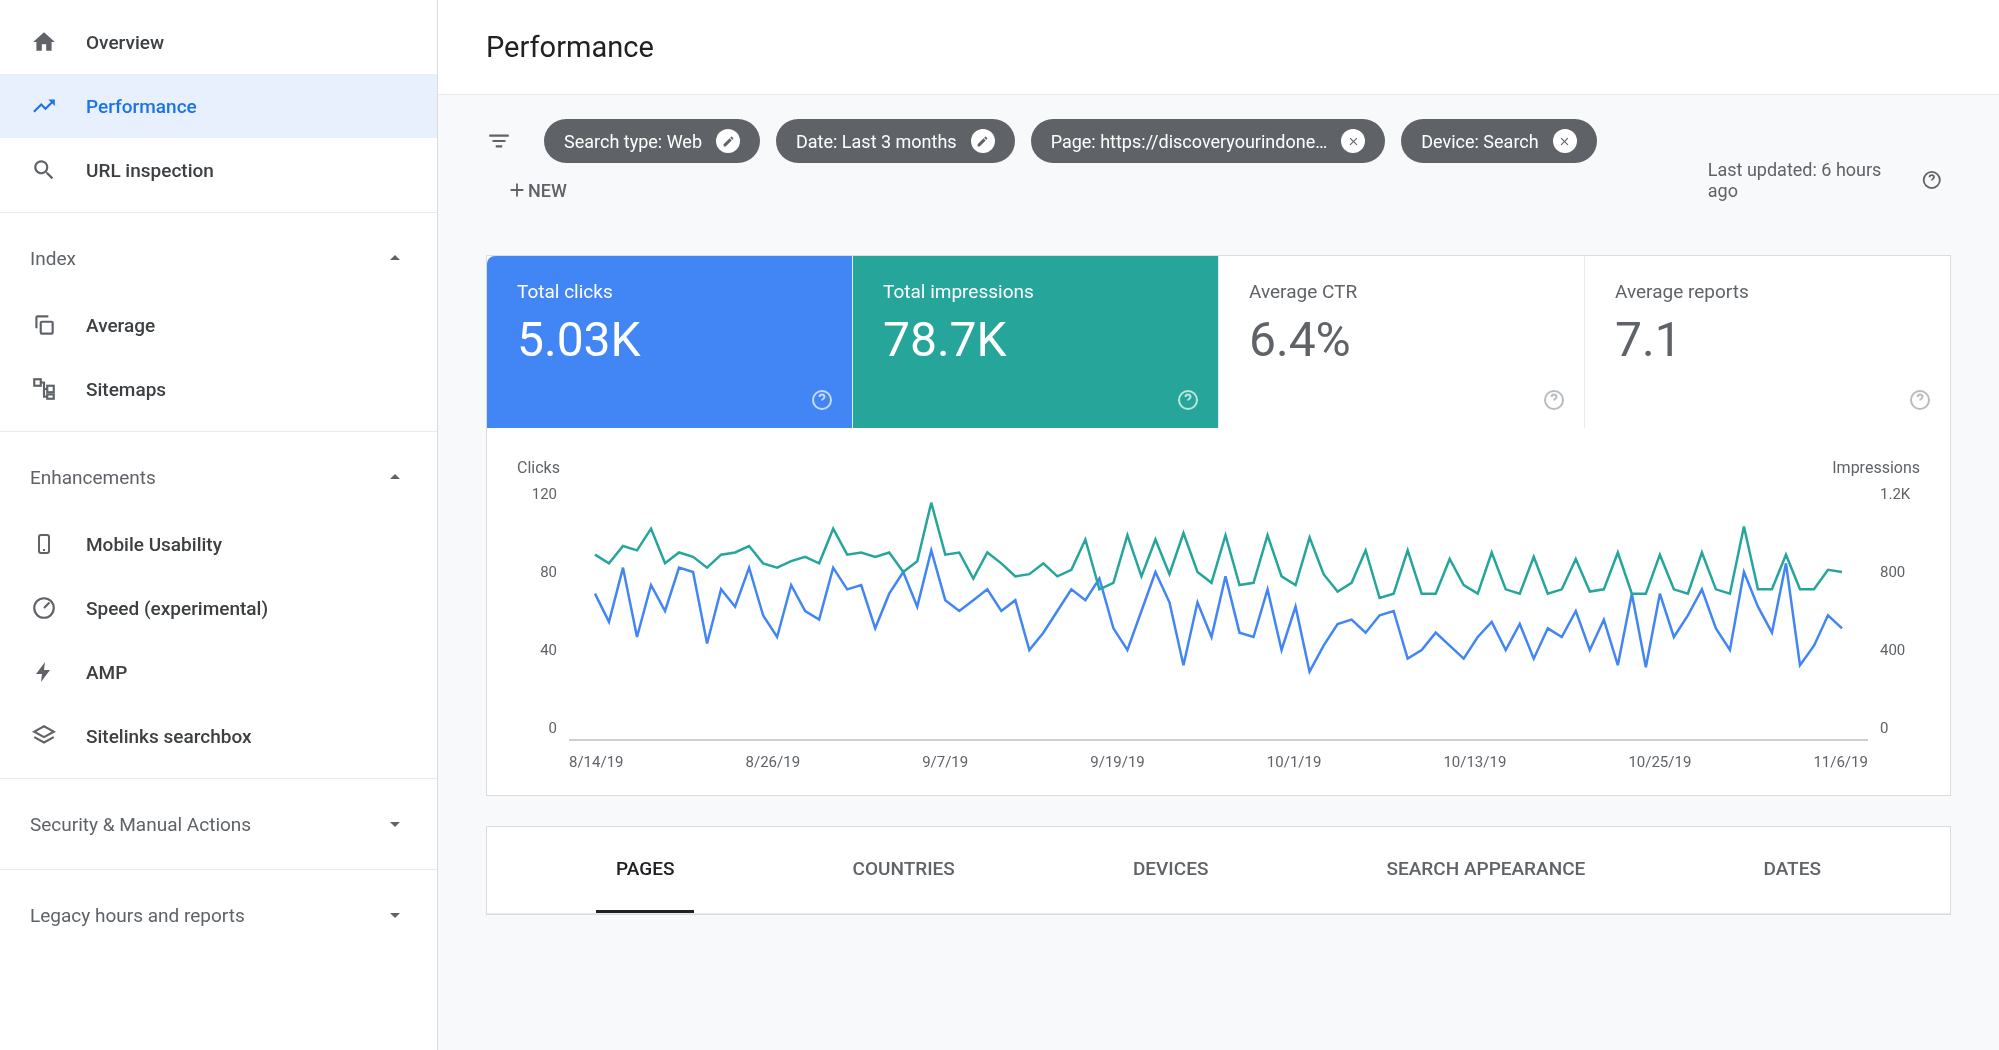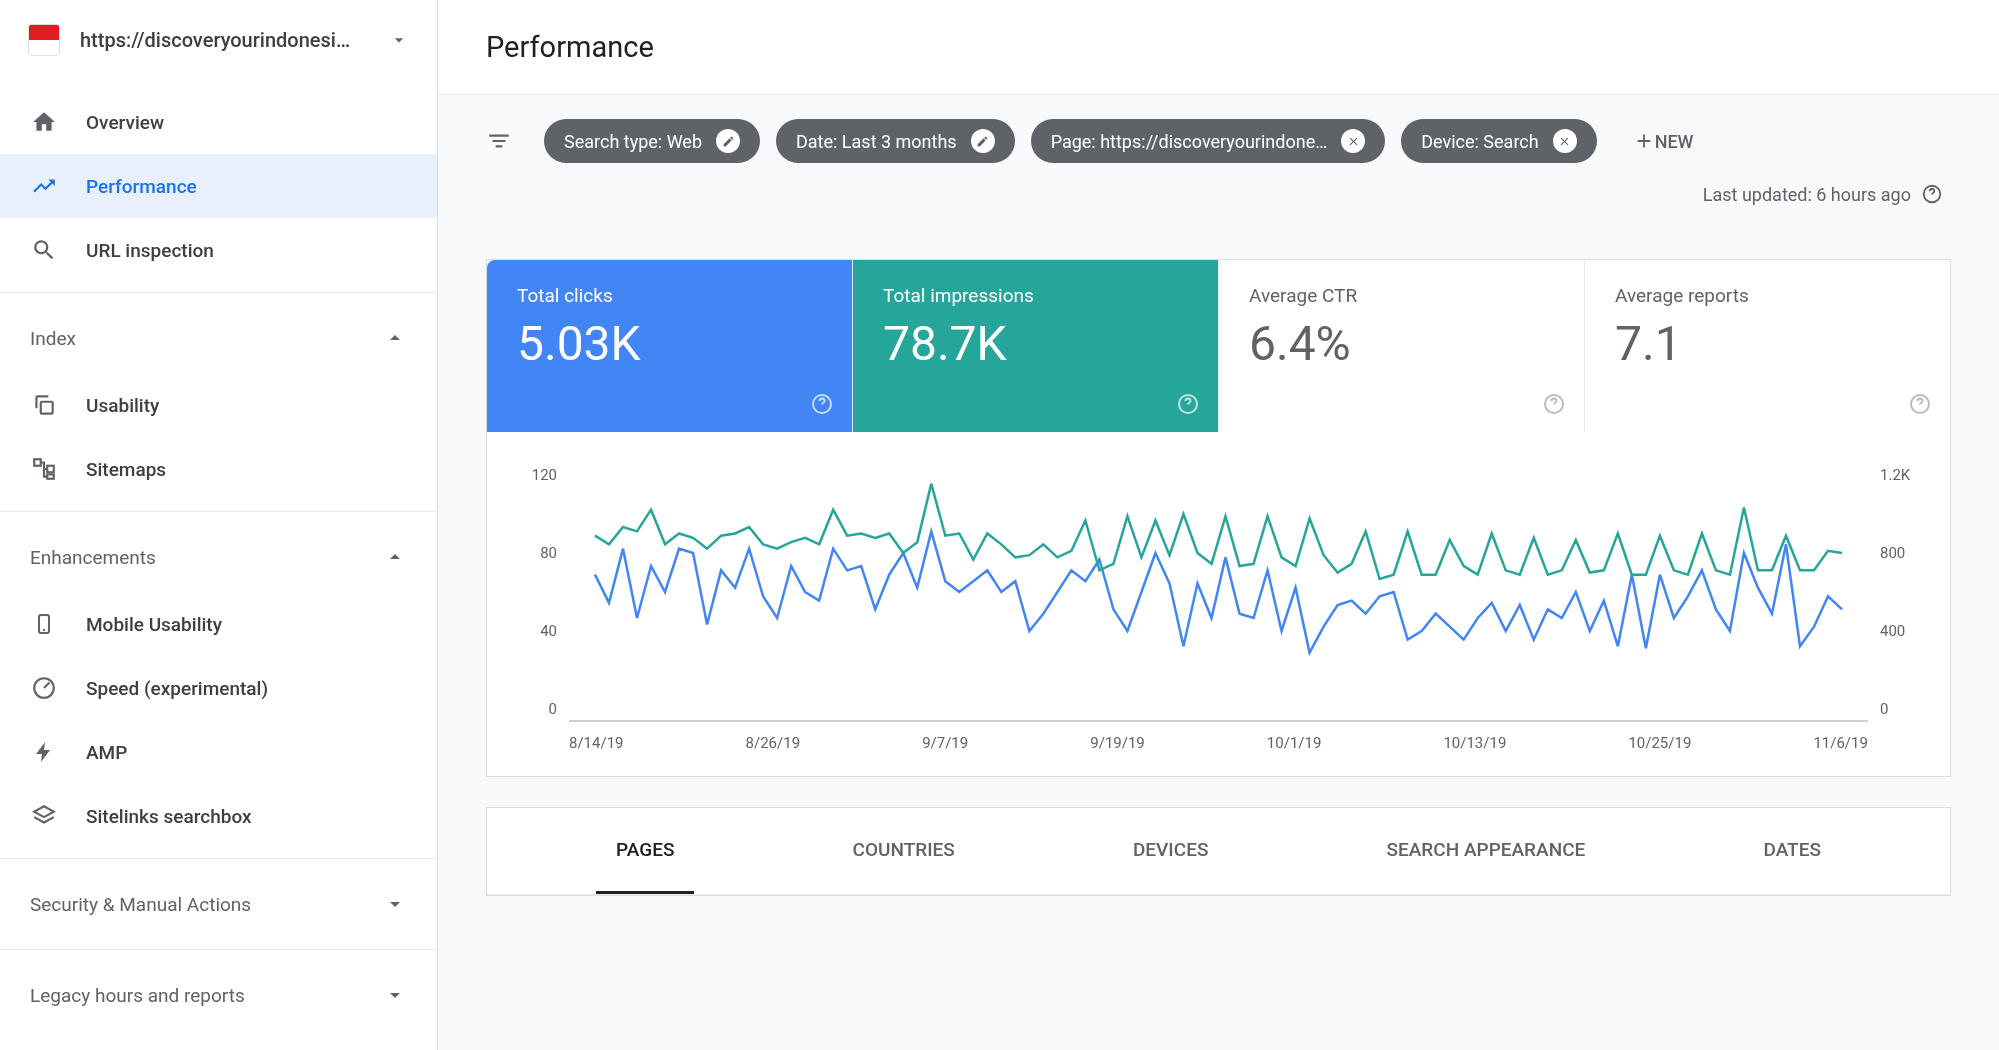--- a/index.html
+++ b/index.html
@@ -19,21 +19,21 @@
 .nav-item .ico{width:28px;height:28px;display:flex;align-items:center;justify-content:center;color:#5f6368}
 .nav-item.active .ico{color:#1a73e8}
 .nav-item .lbl{font-size:19px;font-weight:500;color:#3c4043}
 .nav-item.active .lbl{color:#1a73e8}
 .sec-hdr{display:flex;align-items:center;justify-content:space-between;height:70px;padding:0 30px;cursor:pointer}
 .sec-hdr .ttl{font-size:19px;color:#5f6368}
 .sec-hdr .chev{color:#5f6368}
 .main{flex:1;display:flex;flex-direction:column;background:#fff;overflow:hidden}
 .hdr{padding:30px 48px;border-bottom:1px solid #e8eaed}
 .hdr h1{font-size:29px;font-weight:400;color:#202124}
-.filter-bar{background:#f8f9fa;padding:24px 48px;display:flex;flex-direction:column;gap:20px}
+.filter-bar{background:#f8f9fa;padding:24px 48px;display:flex;flex-direction:row;gap:20px}
 .filter-row{display:flex;align-items:center;gap:16px;flex-wrap:wrap}
 .filter-ico{color:#5f6368;margin-right:16px}
 .chip{background:#5f6368;color:#fff;border-radius:24px;padding:0 20px;height:44px;display:flex;align-items:center;gap:14px;font-size:18px}
 .chip .act{width:24px;height:24px;display:flex;align-items:center;justify-content:center;background:#fff;color:#5f6368;border-radius:50%;font-size:14px}
 .chip-txt{white-space:nowrap;max-width:300px;overflow:hidden;text-overflow:ellipsis}
 .new-btn{display:flex;align-items:center;color:#5f6368;font-size:18px;font-weight:500;padding:0 20px;cursor:pointer}
 .upd{align-self:flex-end;color:#5f6368;font-size:18px;display:flex;align-items:center;gap:10px;padding-right:8px}
 .content{padding:30px 48px;background:#f8f9fa;flex:1;overflow:auto}
 .card{background:#fff;border:1px solid #dadce0;border-radius:0;margin-bottom:30px}
 .metrics{display:flex}
@@ -57,30 +57,20 @@
 .tabs{display:flex;justify-content:space-around;padding:0 40px;border-bottom:1px solid #e8eaed}
 .tab{padding:30px 20px;font-size:19px;font-weight:500;color:#5f6368;cursor:pointer;border-bottom:3px solid transparent}
 .tab.active{color:#202124;border-bottom-color:#202124}
 svg{display:block}
 </style>
 </head>
 <body>
 
 <div class="app">
   <aside class="sidebar">
-    <div class="prop-sel">
-      <div class="flag">
-          <div class="r"></div>
-          <div class="w"></div>
-        </div>
-      <div class="prop-text">https://discoveryourindonesi…</div>
-      <svg class="prop-drop" width="20" height="20" viewBox="0 0 24 24" fill="currentColor">
-          <path d="M7 10l5 5 5-5z"></path>
-        </svg>
-    </div>
 
     <div class="nav-sec first">
       <div class="nav-item">
         <span class="ico">
             <svg width="26" height="26" viewBox="0 0 24 24" fill="currentColor">
               <path d="M10 20v-6h4v6h5v-8h3L12 3 2 12h3v8z"></path>
             </svg>
           </span>
         <span class="lbl">Overview</span>
       </div>
@@ -109,21 +99,21 @@
             <path d="M7 14l5-5 5 5z"></path>
           </svg>
       </div>
       <div class="nav-item">
         <span class="ico">
             <svg width="26" height="26" viewBox="0 0 24 24" fill="none" stroke="currentColor" stroke-width="2">
               <rect x="9" y="9" width="11" height="11" rx="1"></rect>
               <path d="M5 15V5a1 1 0 011-1h10"></path>
             </svg>
           </span>
-        <span class="lbl">Usability</span>
+        <span class="lbl">Average</span>
       </div>
       <div class="nav-item">
         <span class="ico">
             <svg width="26" height="26" viewBox="0 0 24 24" fill="none" stroke="currentColor" stroke-width="2">
               <rect x="3" y="3" width="6" height="6"></rect>
               <rect x="15" y="9" width="6" height="6"></rect>
               <rect x="15" y="17" width="6" height="4"></rect>
               <path d="M9 6h3v13h3M12 12h3"></path>
             </svg>
           </span>
@@ -282,20 +272,24 @@
             <div class="mt">Average reports</div>
             <div class="mv">7.1</div>
             <svg class="help" viewBox="0 0 24 24" fill="none" stroke="#9aa0a6" stroke-width="2">
                 <circle cx="12" cy="12" r="9"></circle>
                 <path d="M9.5 9a2.5 2.5 0 115 0c0 1.5-2.5 2-2.5 3.5M12 17h.01"></path>
               </svg>
           </div>
         </div>
 
         <div class="chart-area">
+          <div class="chart-hdr">
+            <span>Clicks</span>
+            <span>Impressions</span>
+          </div>
           <div class="chart-wrap">
             <div class="yaxis">
               <span>120</span>
               <span>80</span>
               <span>40</span>
               <span>0</span>
             </div>
             <div class="plot">
               <svg id="chart-svg" viewBox="0 0 1000 260" preserveAspectRatio="none">
                   <line x1="0" x2="1000" y1="259" y2="259" stroke="#9aa0a6" stroke-width="1"></line>

